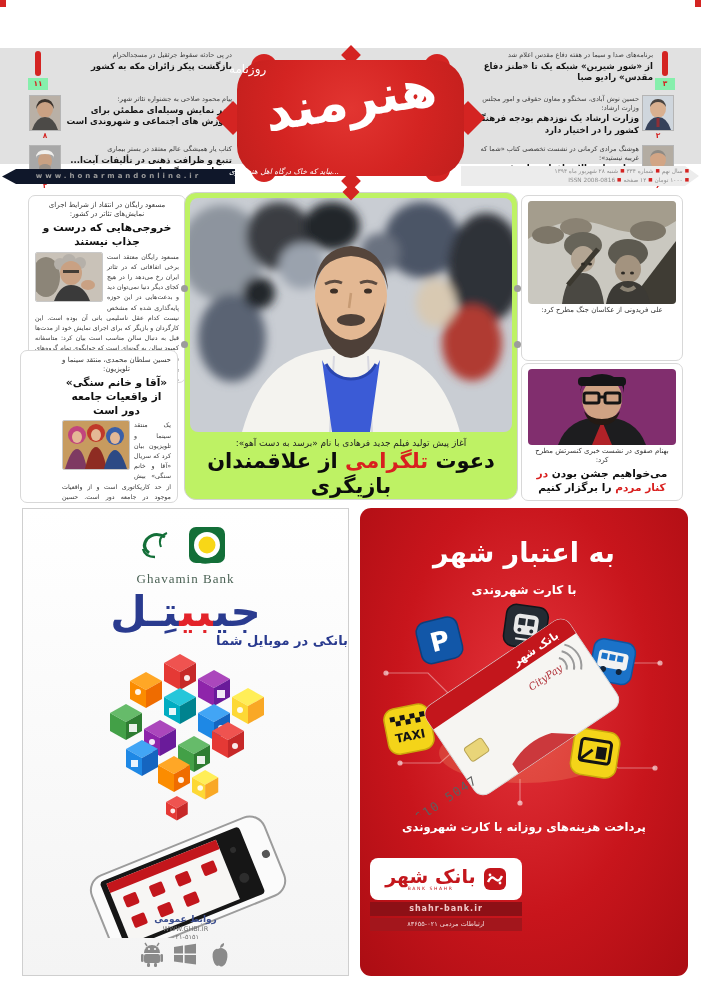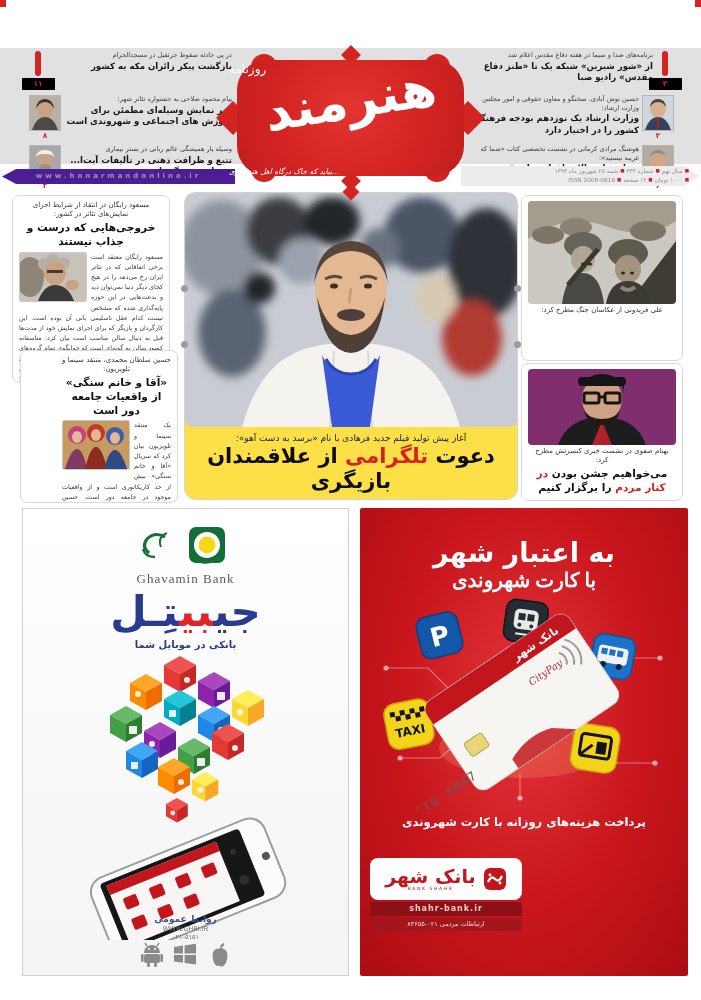--- a/index.html
+++ b/index.html
@@ -12,26 +12,26 @@
   .header{position:absolute;top:48px;left:0;width:701px;height:142px;}
   .band-bg{position:absolute;top:0;left:0;right:0;height:116px;background:#e1e1e1;}
   .hcol{position:absolute;top:3px;width:202px;}
   .hcol-left{left:30px;} .hcol-right{right:28px;}
   .teaser{display:flex;gap:4px;margin-bottom:5px;align-items:flex-start;direction:rtl;}
   .t-text{flex:1;text-align:right;}
   .t-kicker{font-size:6.6px;color:#3d3d3d;margin-bottom:1px;line-height:1.3;}
   .t-title{font-size:8.6px;font-weight:bold;color:#141414;line-height:1.35;}
   .t-marker{width:16px;display:flex;flex-direction:column;align-items:center;}
   .red-pill{width:6px;height:25px;background:#d42422;border-radius:3px;}
-  .num-badge{width:33px;height:12px;background:#000000;color:#d42422;font-size:7.5px;
+  .num-badge{width:20px;height:12px;background:#86efac;color:#d42422;font-size:7.5px;
              font-weight:bold;text-align:center;line-height:12px;margin-top:2px;}
   .t-thumb{width:30px;display:flex;flex-direction:column;align-items:center;}
   .t-thumb svg{border:1px solid #b5b5b5;background:#ddd;display:block;}
   .thumb-num{color:#d42422;font-weight:bold;font-size:7.5px;line-height:9px;}
-  .www-band{position:absolute;left:2px;top:121px;width:233px;height:15px;background:#4c1d95;
+  .www-band{position:absolute;left:2px;top:121px;width:233px;height:15px;background:#0f172a;
             color:#9b9b9b;font-size:7px;font-weight:bold;letter-spacing:3px;text-align:center;
             line-height:15px;clip-path:polygon(0 50%,14px 0,100% 0,100% 100%,14px 100%);}
   .issue-band{position:absolute;right:2px;top:118px;width:238px;height:20px;background:#ececec;
               clip-path:polygon(0 0,calc(100% - 14px) 0,100% 50%,calc(100% - 14px) 100%,0 100%);
               display:flex;flex-direction:column;justify-content:center;direction:rtl;padding-right:10px;box-sizing:border-box;}
   .issue-line{font-size:5.8px;color:#8d8d8d;display:flex;gap:2px;line-height:1.5;}
   .seg::before{content:"■";color:#d42422;font-size:4.6px;margin-left:2px;vertical-align:middle;}
 
   
   .medallion{position:absolute;left:229px;top:2px;width:243px;height:136px;}
@@ -58,60 +58,60 @@
         padding:5px 6px;box-sizing:border-box;direction:rtl;overflow:hidden;}
   .c-kick{font-size:7px;text-align:center;color:#333;margin-bottom:2px;line-height:1.3;}
   .c-head{font-size:10.6px;font-weight:bold;text-align:center;color:#0f0f0f;line-height:1.3;margin-bottom:3px;}
   .c-body{font-size:6.3px;color:#3a3a3a;text-align:justify;line-height:1.62;}
   .ph-float{float:left;width:66px;height:48px;margin:0 4px 3px 0;border:1px solid #c9c9c9;
             border-radius:2px;overflow:hidden;}
   .pageno{clear:both;text-align:center;margin-top:2px;line-height:11px;}
   .pageno .dot{color:#b9b9b9;font-size:7px;margin:0 3px;vertical-align:2px;}
   .pageno .num{color:#d42422;font-weight:bold;font-size:10px;}
   .hl-red{color:#d9201f;}
-  .card-a{left:12px;top:3px;width:158px;height:188px;}
+  .card-a{left:28px;top:3px;width:158px;height:188px;}
   .card-b{left:20px;top:158px;width:158px;height:153px;padding-left:41px;}
   .card-c{right:18px;top:3px;width:162px;height:166px;}
   .card-d{right:18px;top:171px;width:162px;height:138px;}
   .photo-full{width:100%;border-radius:4px;overflow:hidden;margin-bottom:2px;line-height:0;}
 
-  .center-card{position:absolute;left:184px;top:0;width:334px;height:308px;background:#fde047;
-               border:1px solid #d2d2d2;border-radius:12px;box-sizing:border-box;}
+  .center-card{position:absolute;left:184px;top:0;width:334px;height:308px;background:#bef264;
+               border:1px solid #d2d2d2;border-radius:12px;padding:5px;box-sizing:border-box;}
   .center-photo{width:100%;height:234px;border-radius:8px;overflow:hidden;line-height:0;}
   .center-kick{font-size:9px;text-align:center;margin-top:6px;color:#222;direction:rtl;}
   .center-head{font-size:21px;font-weight:bold;text-align:center;color:#0c0c0c;margin-top:1px;direction:rtl;line-height:1.2;}
   .finial{position:absolute;top:-7px;left:50%;width:12px;height:12px;background:#d42422;
           transform:translateX(-50%) rotate(45deg);}
   .sdot{position:absolute;width:7px;height:7px;border-radius:50%;background:#9c9c9c;}
   .sdot.l1{left:-4px;top:92px;} .sdot.l2{left:-4px;top:148px;}
   .sdot.r1{right:-4px;top:92px;} .sdot.r2{right:-4px;top:148px;}
 
   
   .ads{position:absolute;top:508px;left:0;width:701px;height:472px;}
   .ad-left{position:absolute;left:22px;top:0;width:327px;height:468px;border:1px solid #cfcfcf;
            background:linear-gradient(#ffffff,#f4f4f4);box-sizing:border-box;text-align:center;}
   .gh-logo{margin-top:14px;}
   .gh-name{font-family:"Liberation Serif","DejaVu Serif",serif;font-size:13px;color:#4c6356;
            letter-spacing:1px;margin-top:-2px;}
   .jib-title{direction:rtl;font-size:42px;font-weight:bold;margin-top:4px;line-height:1;}
   .jib-blue{color:#2a3b8f;margin-top:48px;} .jib-red{color:#e3232a;}
-  .jib-sub{direction:rtl;color:#2a3b8f;font-size:10px;font-weight:bold;margin-top:6px;}
+  .jib-sub{direction:rtl;color:#2a3b8f;font-size:13px;font-weight:bold;margin-top:0;text-align:right;}
   .gh-graphic{display:block;margin:0 auto;}
   .ad-left-footer{position:absolute;bottom:8px;left:0;right:0;display:flex;align-items:center;
                   justify-content:space-between;padding:0 20px;direction:rtl;flex-direction:column;}
   .gh-contact{text-align:center;color:#3b4e8f;direction:rtl;}
   .gh-contact .l1{font-size:9px;font-weight:bold;}
   .gh-contact .l2{font-size:6.5px;color:#707070;margin-top:1px;}
   .gh-contact .l3{font-size:6.5px;color:#707070;}
 
   .ad-right{position:absolute;left:360px;top:0;width:328px;height:468px;box-sizing:border-box;
             background:radial-gradient(ellipse at 50% 42%,#e4343b 0%,#c8151c 55%,#ab0d13 100%);
-            color:#fff;text-align:center;direction:rtl;border-radius:2px;}
+            color:#fff;text-align:center;direction:rtl;border-radius:11px;}
   .sh-title1{font-size:27px;font-weight:bold;padding-top:30px;line-height:1.1;}
-  .sh-title2{font-size:20px;font-weight:bold;margin-top:0;font-family:Liberation Serif, serif;}
+  .sh-title2{font-size:12px;font-weight:bold;margin-top:15px;}
   .sh-graphic{display:block;margin:6px auto 0;}
   .sh-pay{font-size:11.5px;font-weight:bold;line-height:1.55;margin-top:4px;}
   .sh-logo-box{position:absolute;left:10px;bottom:76px;width:152px;height:42px;background:#fff;
                border-radius:8px;display:flex;align-items:center;justify-content:center;gap:7px;direction:rtl;}
   .sh-logo-txt{display:flex;flex-direction:column;align-items:center;line-height:1;}
   .sh-logo-fa{color:#c3161c;font-size:19px;font-weight:bold;}
   .sh-logo-en{font-size:4.5px;color:#c3161c;letter-spacing:1.6px;margin-top:1px;}
   .sh-web-strip{position:absolute;left:10px;bottom:60px;width:152px;height:14px;background:#8d1016;
                 color:#f2c9c9;font-size:8px;font-weight:bold;letter-spacing:1px;line-height:14px;
                 text-align:center;direction:ltr;}
@@ -149,21 +149,21 @@
             <rect width="30" height="34" fill="#b9b0a6"></rect>
               <ellipse cx="15" cy="13" rx="8" ry="9" fill="#caa183"></ellipse>
             <path d="M6,13 Q7,3 15,3 Q23,3 24,13 Q21,6 15,6 Q9,6 6,13Z" fill="#3c332c"></path>
             <path d="M2,34 Q6,21 15,21 Q24,21 28,34Z" fill="#4c4a47"></path>
           </svg>
           <div class="thumb-num">۸</div>
         </div>
       </div>
       <div class="teaser">
         <div class="t-text">
-          <div class="t-kicker">وسیله یار همیشگی عالم ربانی در بستر بیماری</div>
+          <div class="t-kicker">کتاب یار همیشگی عالم معتقد در بستر بیماری</div>
           <div class="t-title">تتبع و ظرافت ذهنی در تألیفات آیت‌ا... خزعلی چشمگیر است</div>
         </div>
         <div class="t-thumb">
           <svg width="30" height="34" viewBox="0 0 30 34">
             <rect width="30" height="34" fill="#a8a8a8"></rect>
               <ellipse cx="15" cy="15" rx="7" ry="8" fill="#c9a183"></ellipse>
             <path d="M6,12 Q6,4 15,4 Q24,4 24,12 Q24,8 15,8 Q6,8 6,12Z" fill="#f0efec"></path>
             <ellipse cx="15" cy="22" rx="6" ry="4" fill="#9a9087"></ellipse>
             <path d="M3,34 Q7,23 15,23 Q23,23 27,34Z" fill="#2e2c2a"></path>
           </svg>

